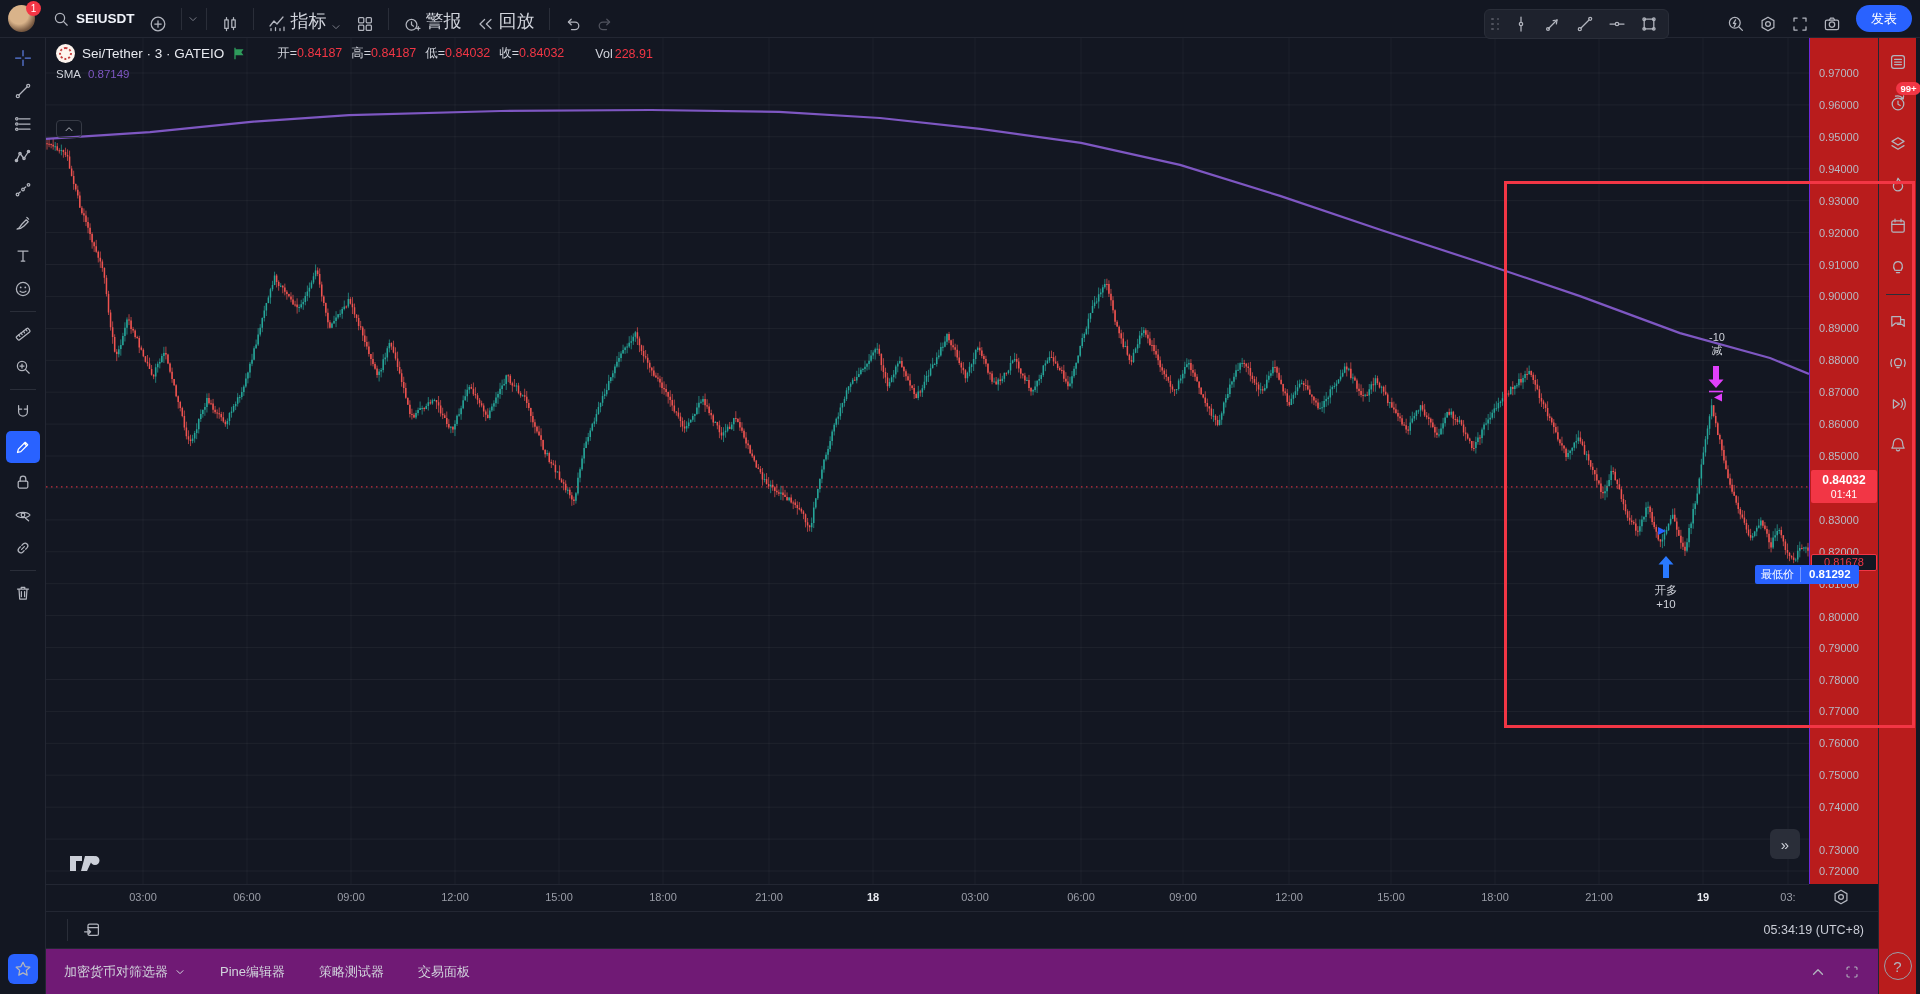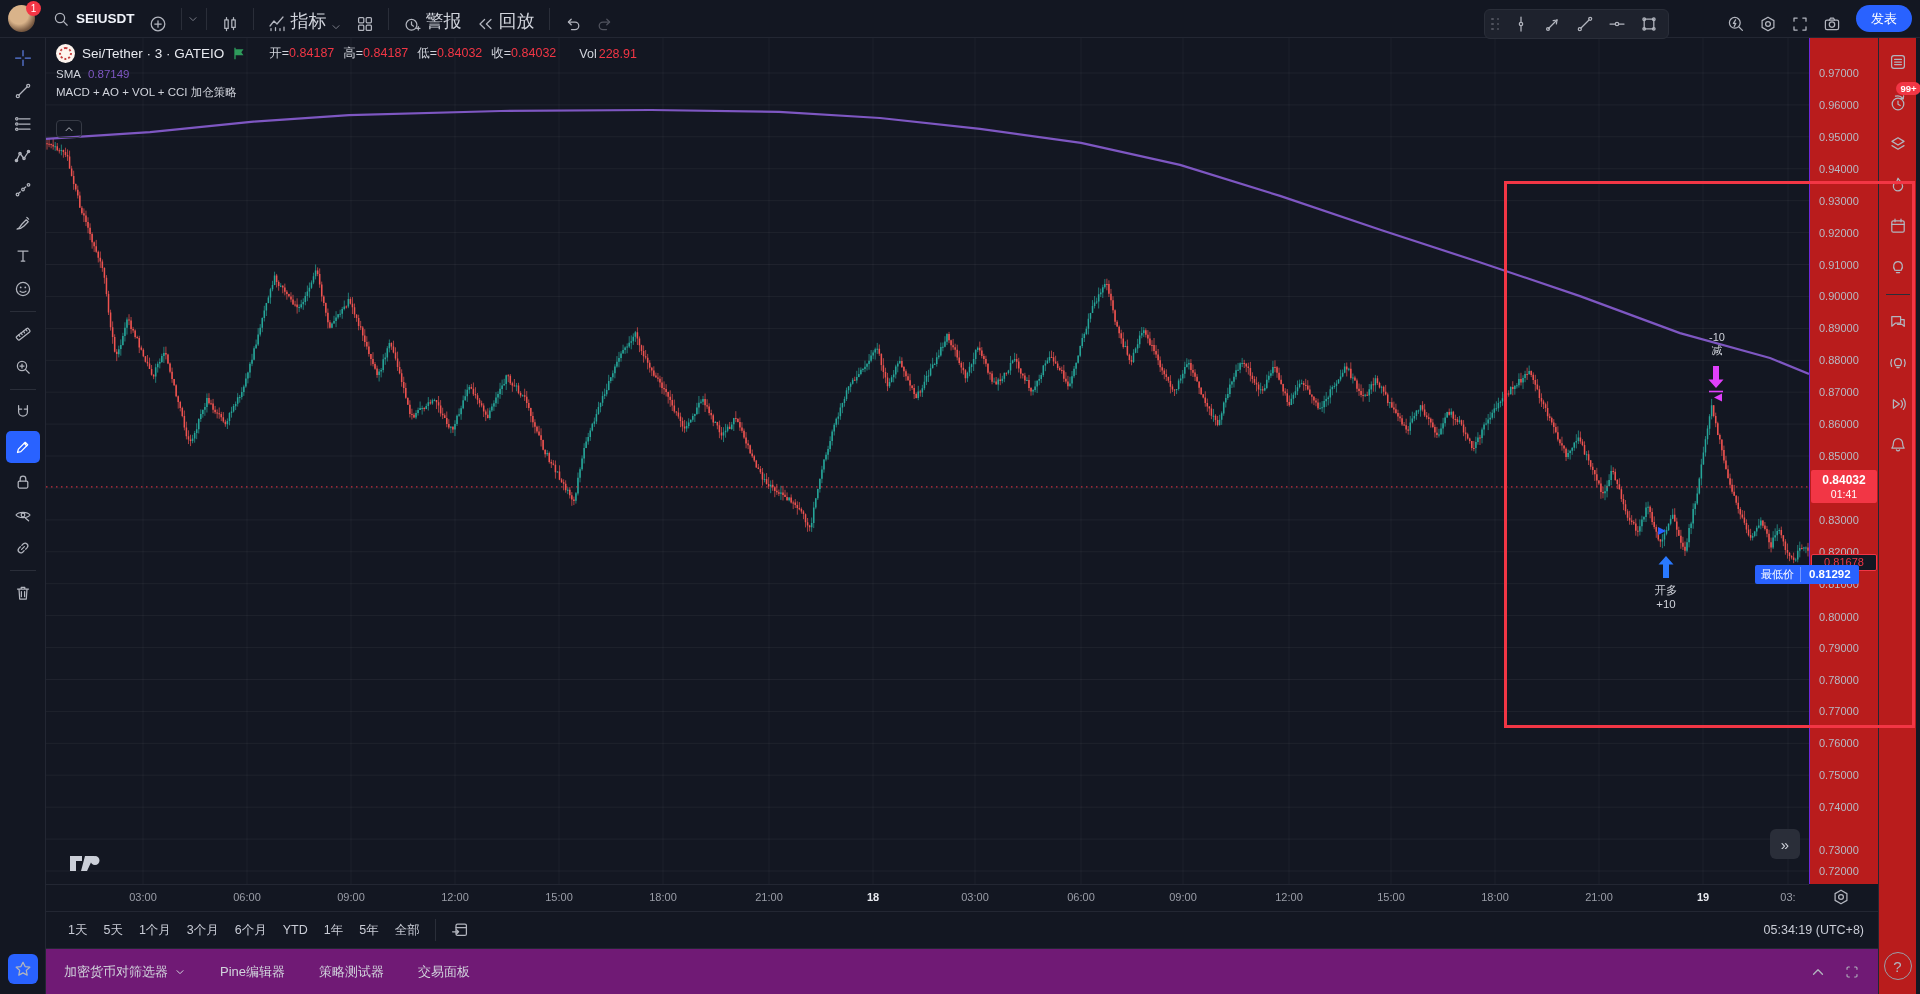--- a/index.html
+++ b/index.html
@@ -36,21 +36,21 @@
   .lb-item.active-blue{background:#2962ff;color:#fff;height:32px;}
   .lb-item.active-blue svg{color:#fff;}
   #fav-star{margin-top:auto;background:#2962ff;width:30px;height:30px;border-radius:6px;color:#cfe0ff;}
   
   #chart{position:absolute;left:46px;top:38px;width:1763px;height:846px;overflow:hidden;background:#131722;}
   #plot{position:absolute;left:0;top:0;}
   #legend{position:absolute;left:10px;top:6px;z-index:10;}
   .lg-row1{display:flex;align-items:center;gap:7px;font-size:13.5px;font-weight:500;color:#e8eaf0;}
   .lg-logo{width:19px;height:19px;border-radius:50%;background:#fdf4ee;position:relative;flex:none;}
   .lg-logo i{position:absolute;inset:3px;border:2px dotted #c33b3b;border-radius:50%;}
-  .ohlc{display:flex;gap:9px;font-size:12.5px;color:#d1d4dc;margin-left:16px;}
+  .ohlc{display:flex;gap:9px;font-size:12.5px;color:#d1d4dc;margin-left:24px;}
   .ohlc b{font-weight:normal;color:#f23645;}
   .lg-row2,.lg-row3{margin-top:5px;font-size:11.5px;color:#d1d4dc;display:flex;gap:7px;align-items:center;}
   .sma-val{color:#7e57c2;}
   #collapse-chip{position:absolute;left:10px;top:82px;width:26px;height:18px;border:1px solid #363a45;
     border-radius:4px;display:flex;align-items:center;justify-content:center;color:#787b86;cursor:pointer;z-index:10;}
   #tvlogo{position:absolute;left:22px;top:812px;opacity:.9;}
   #goto-latest{position:absolute;left:1724px;top:791px;width:30px;height:30px;background:#2a2e39;border-radius:6px;
     color:#d1d4dc;display:flex;align-items:center;justify-content:center;font-size:15px;cursor:pointer;z-index:12;}
   
   #paxis{position:absolute;left:1809px;top:38px;width:69px;height:846px;border-left:1px solid #6d28d9;background:#b91c1c;z-index:20;}
@@ -503,23 +503,20 @@
         </span>
       <span class="ohlc">
           <span>Vol</span>
           <b style="margin-left:-7px">228.91</b>
         </span>
     </div>
     <div class="lg-row2">
       <span>SMA</span>
       <span class="sma-val">0.87149</span>
     </div>
-    <div class="lg-row3">
-      <span>MACD + AO + VOL + CCI 加仓策略</span>
-    </div>
   </div>
   <div id="collapse-chip">
       <span class="icon">
         <svg width="12" height="12" viewBox="0 0 18 18" fill="none" stroke="currentColor" stroke-width="1.5" stroke-linecap="round" stroke-linejoin="round">
           <path d="M4.5 11.5L9 7l4.5 4.5"></path>
         </svg>
       </span>
     </div>
   <div id="tvlogo">
     <svg width="40" height="26" viewBox="0 0 40 26">
@@ -592,31 +589,20 @@
     </div>
   </div>
 <div id="taxis-gear"><span class="icon">
       <svg width="18" height="18" viewBox="0 0 18 18" fill="none" stroke="currentColor" stroke-width="1.25" stroke-linecap="round" stroke-linejoin="round">
         <path d="M9 2.2l5.9 3.4v6.8L9 15.8l-5.9-3.4V5.6z"></path>
         <circle cx="9" cy="9" r="2.4"></circle>
       </svg>
     </span></div>
 
 <div id="rangebar">
-  <div id="rg-items" style="display:flex;align-items:center;">
-      <span class="rg">1天</span>
-      <span class="rg">5天</span>
-      <span class="rg">1个月</span>
-      <span class="rg">3个月</span>
-      <span class="rg">6个月</span>
-      <span class="rg">YTD</span>
-      <span class="rg">1年</span>
-      <span class="rg">5年</span>
-      <span class="rg">全部</span>
-    </div>
   <div class="tb-sep"></div>
   <div class="rg">
       <span class="icon">
         <svg width="18" height="18" viewBox="0 0 18 18" fill="none" stroke="currentColor" stroke-width="1.25" stroke-linecap="round" stroke-linejoin="round">
           <rect x="5" y="3" width="10.4" height="11.4" rx="1.5"></rect>
           <path d="M5 6.6h10.4"></path>
           <path d="M1.6 10.8h6M5.4 8.6l2.2 2.2-2.2 2.2"></path>
         </svg>
       </span>
     </div>

